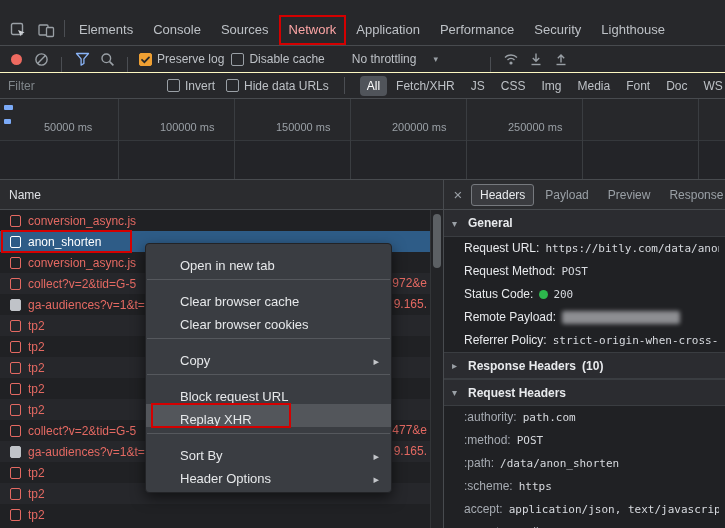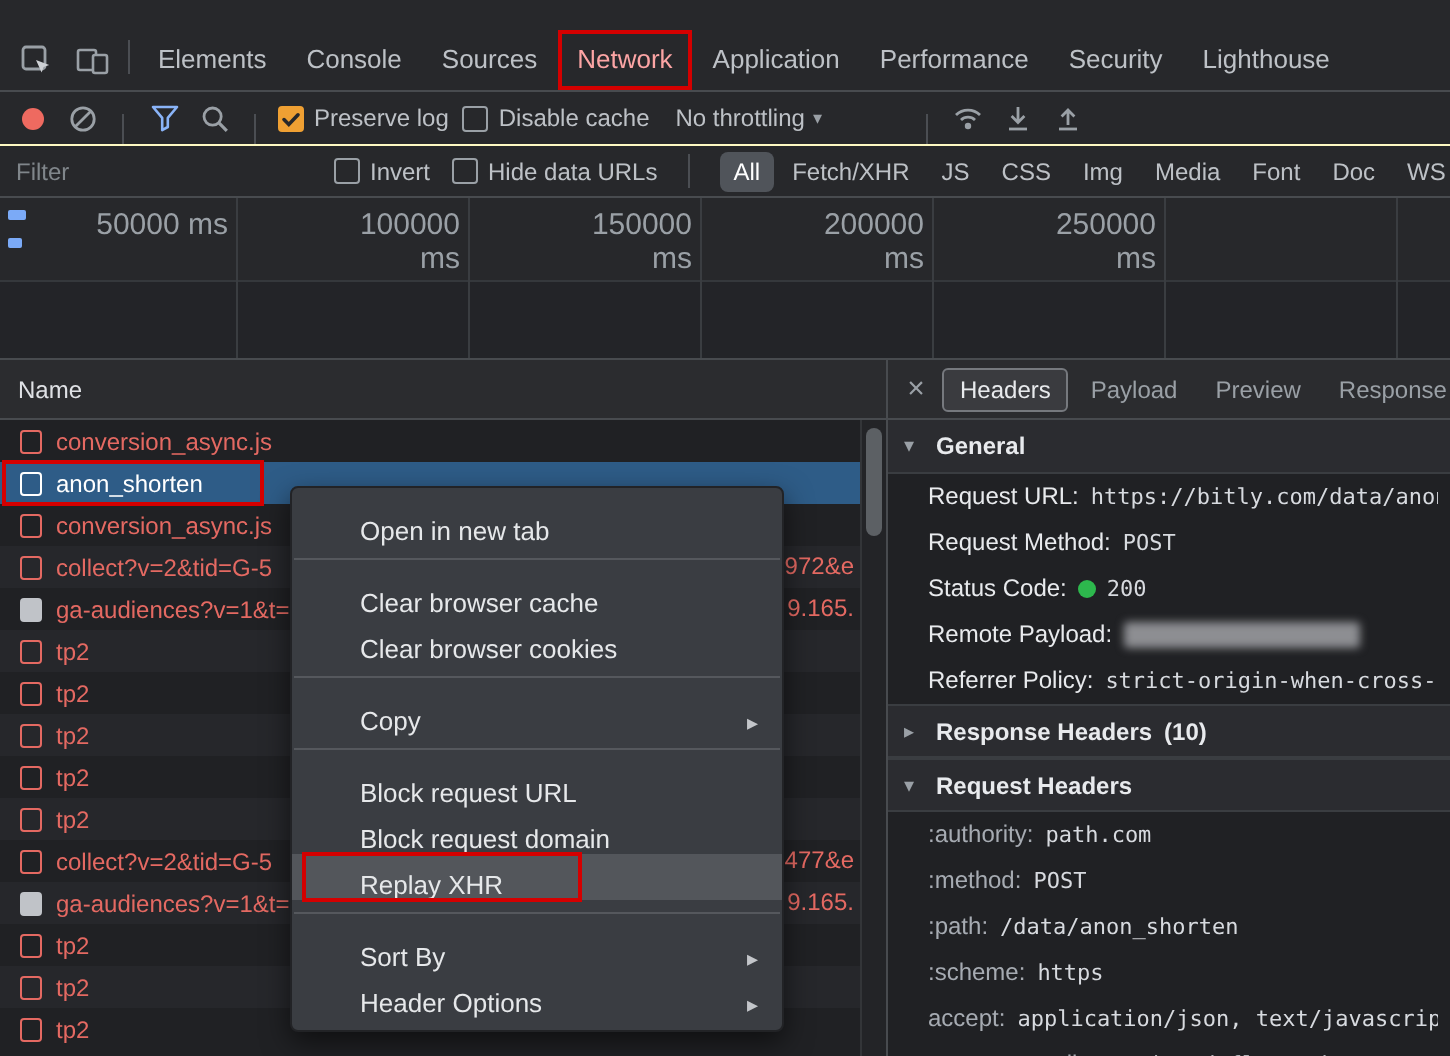--- a/index.html
+++ b/index.html
@@ -14,35 +14,35 @@
   .main-tab{padding:0 10px;height:30px;line-height:30px;color:#bdc1c6;font-size:13px;flex:none}
   .main-tab.active{color:#fca5a5;outline:2px solid #d40000;outline-offset:-2px}
 
   
   .toolbar2{height:27px;background:#27282b;border-bottom:1px solid #fef9c3;display:flex;align-items:center;padding:0 7px;gap:7px;overflow:hidden;white-space:nowrap}
   .tb-btn{width:18px;height:18px;display:flex;align-items:center;justify-content:center;flex:none}
   .record-dot{width:11px;height:11px;border-radius:50%;background:#ee6a60}
   .check{display:flex;align-items:center;gap:5px;color:#bdc1c6;flex:none}
   .cb{width:13px;height:13px;border:1.5px solid #9aa0a6;border-radius:2px;display:flex;align-items:center;justify-content:center;flex:none}
   .cb.checked{background:#efa033;border-color:#efa033}
-  .throttle{display:flex;align-items:center;gap:4px;color:#bdc1c6;margin-left:6px;flex:none}
+  .throttle{display:flex;align-items:center;gap:17px;color:#bdc1c6;margin-left:20px;flex:none}
   .dd-arrow{color:#9aa0a6;font-size:9px}
   .tool-gap{width:34px;flex:none}
 
   
   .filterbar{height:26px;background:#27282b;border-bottom:1px solid #484b4f;display:flex;align-items:center;padding:0 8px;gap:11px;overflow:hidden;white-space:nowrap}
   .filter-input{width:148px;color:#80868b;flex:none}
   .pills{display:flex;align-items:center;gap:2px;overflow:hidden;flex:none}
   .pill{padding:3px 7px;border-radius:4px;color:#bdc1c6;flex:none}
   .pill.active{background:#50545a;color:#fff}
 
   
   .timeline{position:relative;height:81px;background:#27282b;border-bottom:1px solid #484b4f;overflow:hidden}
   .tl-line{position:absolute;top:0;bottom:0;width:1px;background:#3a3d41}
-  .tl-label{position:absolute;top:5px;width:70px;text-align:right;color:#9aa0a6;font-size:15px}
+  .tl-label{position:absolute;top:22px;width:70px;text-align:left;color:#9aa0a6;font-size:11px}
   .tl-lower{position:absolute;left:0;right:0;top:41px;bottom:0;background:#232428;border-top:1px solid #35383c}
   .tl-bar{position:absolute;height:5px;background:#7baaf7;border-radius:1px}
 
   
   .main{display:flex;height:348px;background:#202124}
   .left{width:444px;flex:none;position:relative;border-right:1px solid #484b4f;display:flex;flex-direction:column;background:#202124}
   .name-header{height:30px;background:#2b2c2f;border-bottom:1px solid #484b4f;display:flex;align-items:center;padding:0 9px;color:#dfe1e5;flex:none}
   .rows{flex:1;overflow:hidden;position:relative}
   .row{height:21px;display:flex;align-items:center;gap:7px;padding:0 16px 0 10px;position:relative}
   .row:nth-child(even){background:#26272b}
@@ -379,23 +379,20 @@
     </div>
     <div class="menu-sep"></div>
     <div class="menu-item">
       <span>Copy</span>
       <span class="sub">▸</span>
     </div>
     <div class="menu-sep"></div>
     <div class="menu-item">
       <span>Block request URL</span>
     </div>
-    <div class="menu-item">
-      <span>Block request domain</span>
-    </div>
     <div class="menu-item hover">
       <span>Replay XHR</span>
       <span class="annot annot-replay"></span>
     </div>
     <div class="menu-sep"></div>
     <div class="menu-item">
       <span>Sort By</span>
       <span class="sub">▸</span>
     </div>
     <div class="menu-item">

